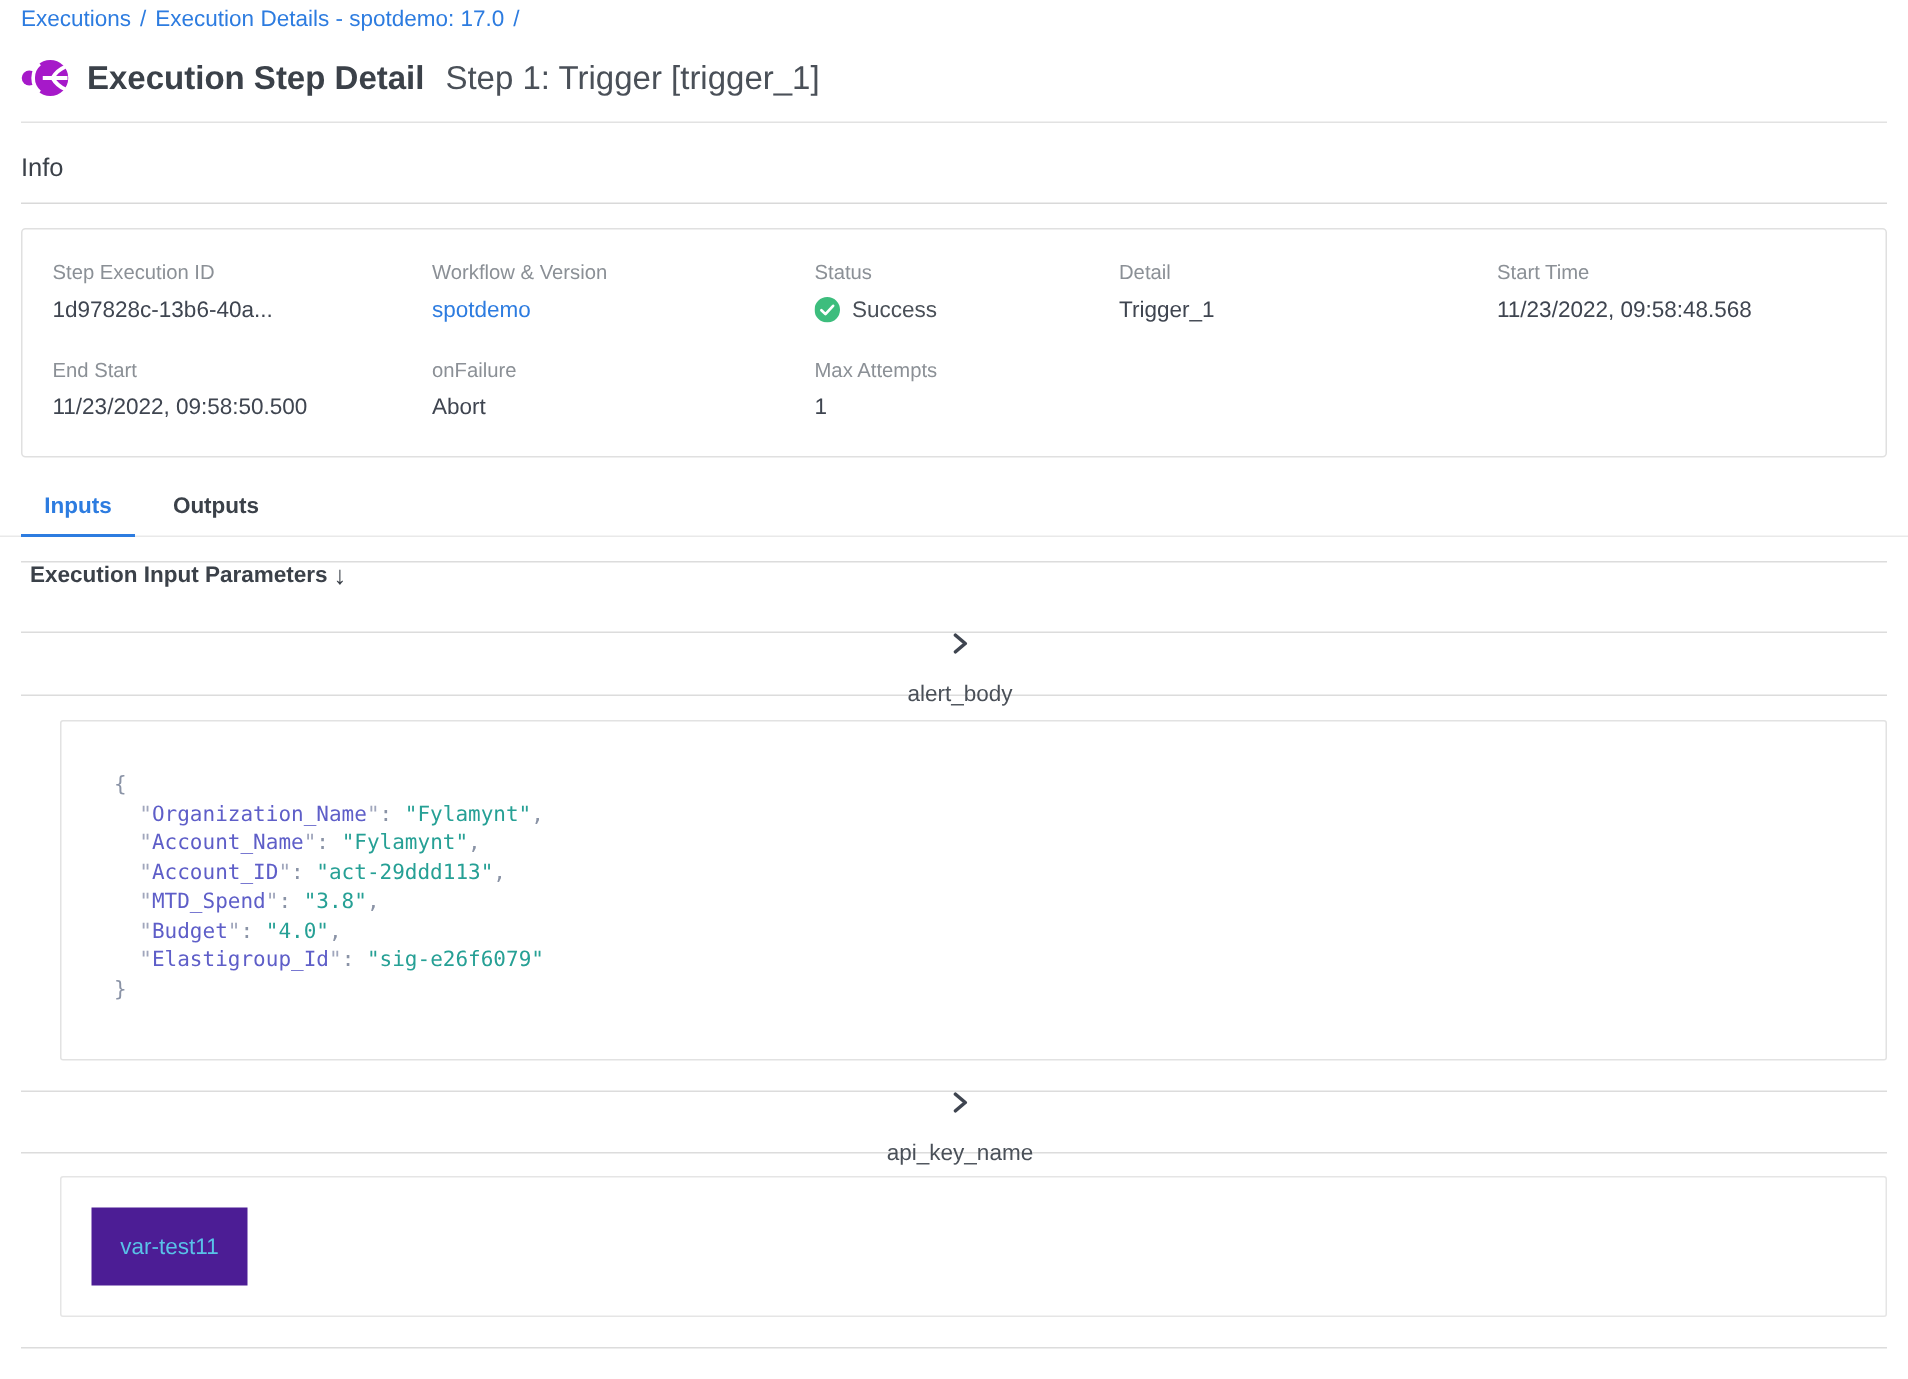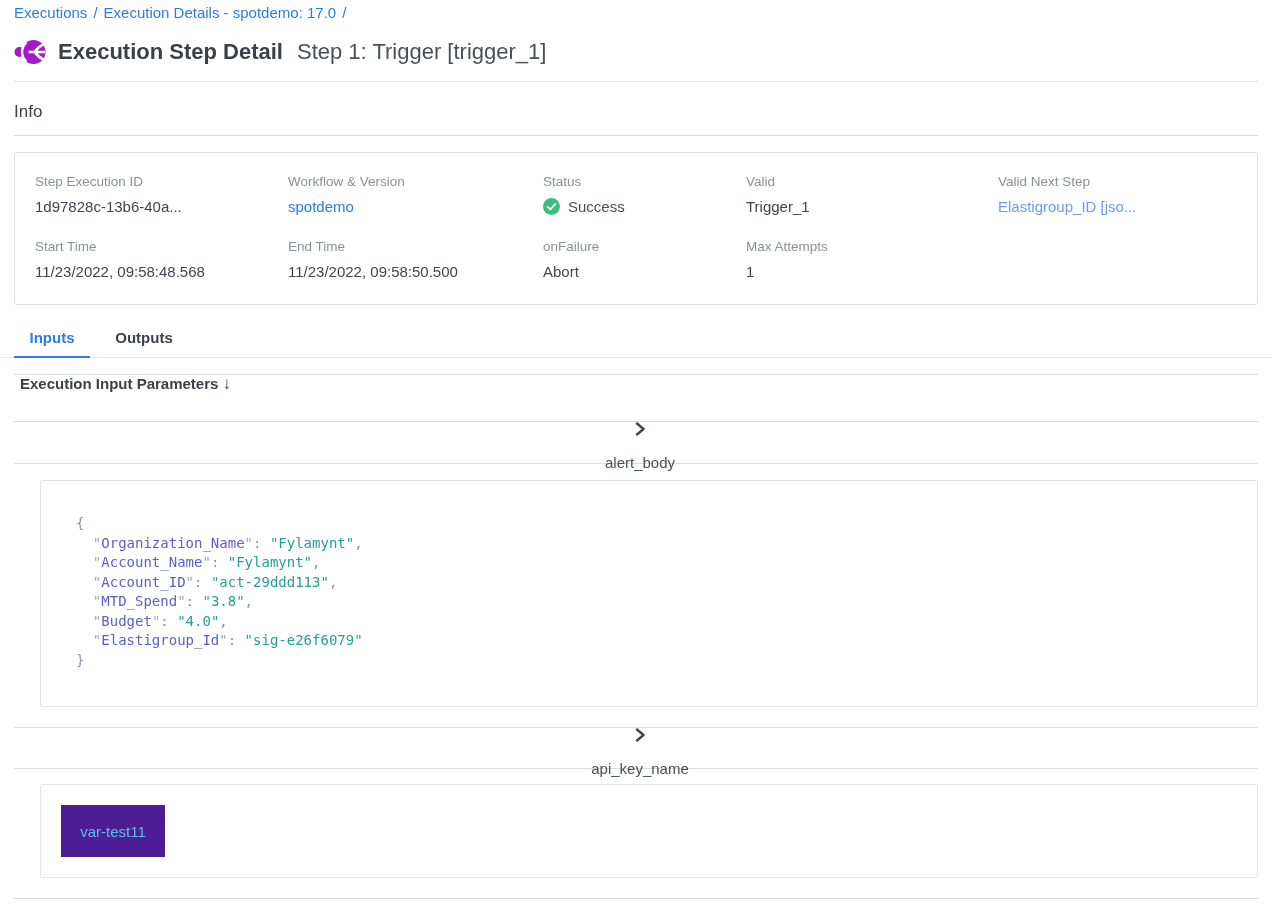--- a/index.html
+++ b/index.html
@@ -122,33 +122,29 @@
     <div class="label">Status</div>
     <div class="status-value">
       <svg width="17" height="17" viewBox="0 0 17 17">
         <circle cx="8.5" cy="8.5" r="8.5" fill="var(--success-green)"></circle>
         <path d="M 4.6 8.8 L 7.3 11.4 L 12.4 5.9" fill="none" stroke="#fff" stroke-width="1.8" stroke-linecap="round" stroke-linejoin="round"></path>
       </svg>
       <span>Success</span>
     </div>
   </div>
   <div class="cell">
-    <div class="label">Valid</div>
+    <div class="label">Detail</div>
     <div class="value">Trigger_1</div>
-  </div>
-  <div class="cell">
-    <div class="label">Valid Next Step</div>
-    <div class="value link-light">Elastigroup_ID [jso...</div>
   </div>
   <div class="cell">
     <div class="label">Start Time</div>
     <div class="value">11/23/2022, 09:58:48.568</div>
   </div>
   <div class="cell">
-    <div class="label">End Time</div>
+    <div class="label">End Start</div>
     <div class="value">11/23/2022, 09:58:50.500</div>
   </div>
   <div class="cell">
     <div class="label">onFailure</div>
     <div class="value">Abort</div>
   </div>
   <div class="cell">
     <div class="label">Max Attempts</div>
     <div class="value">1</div>
   </div>

